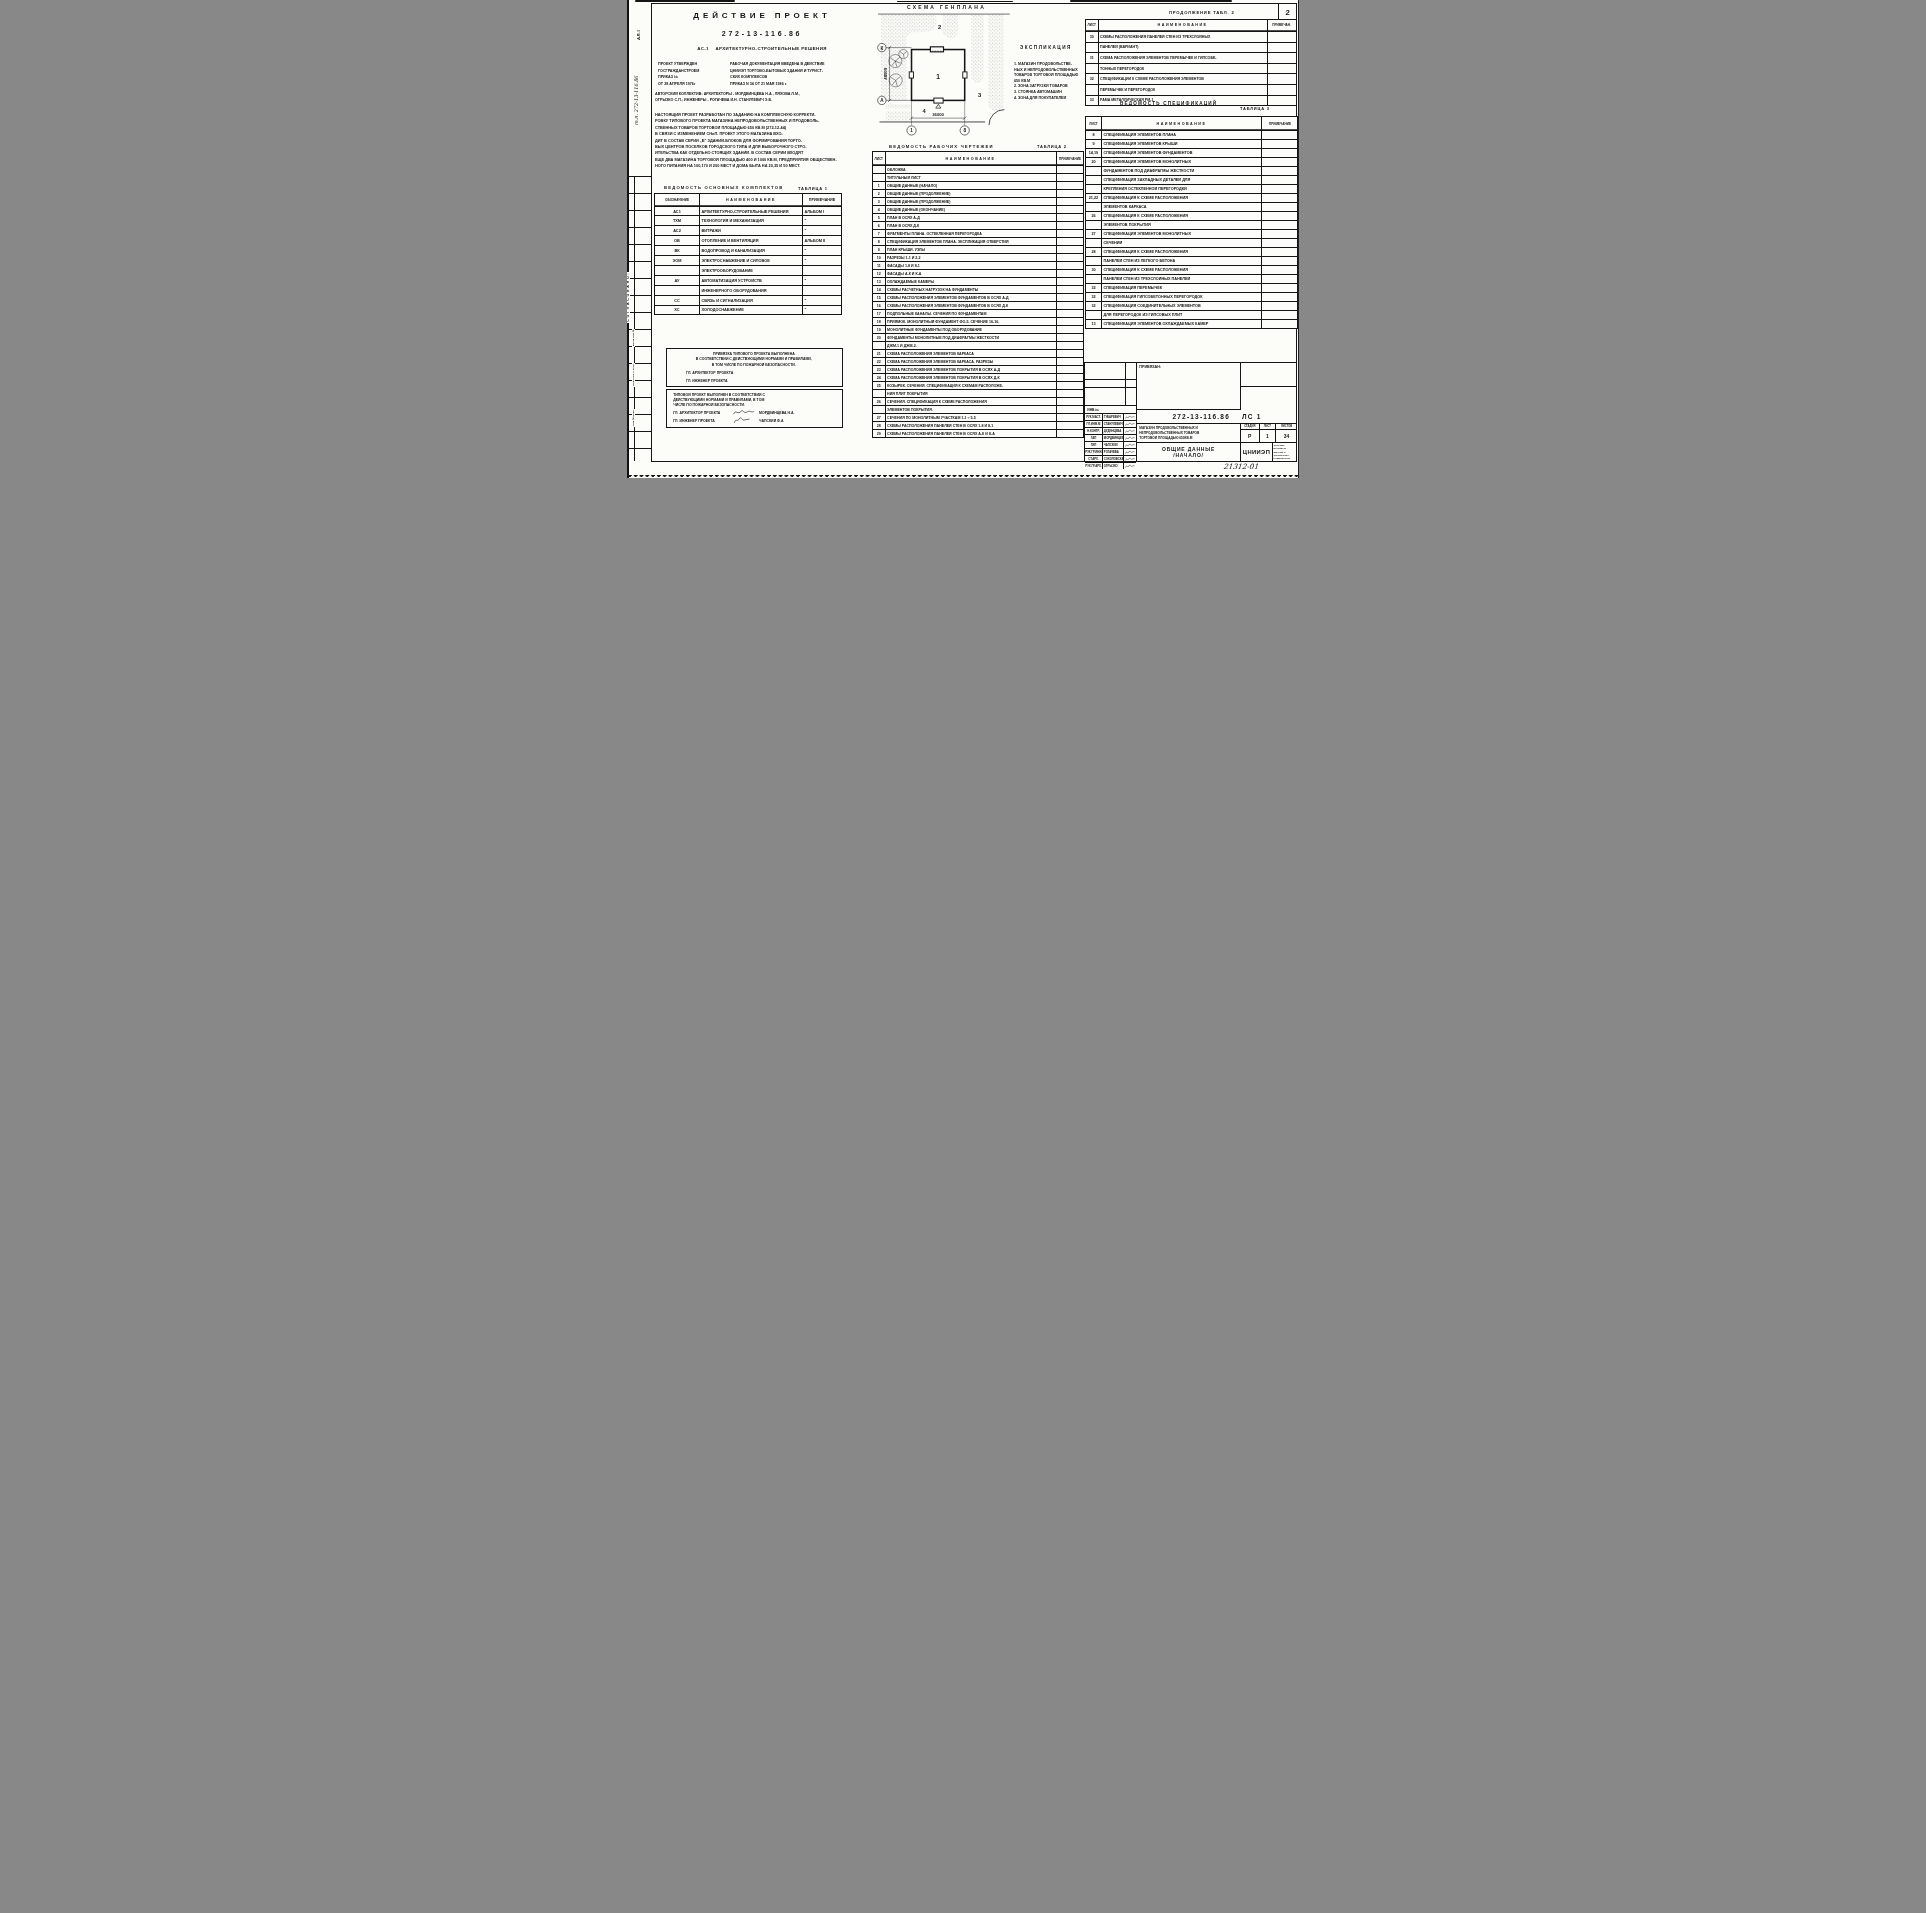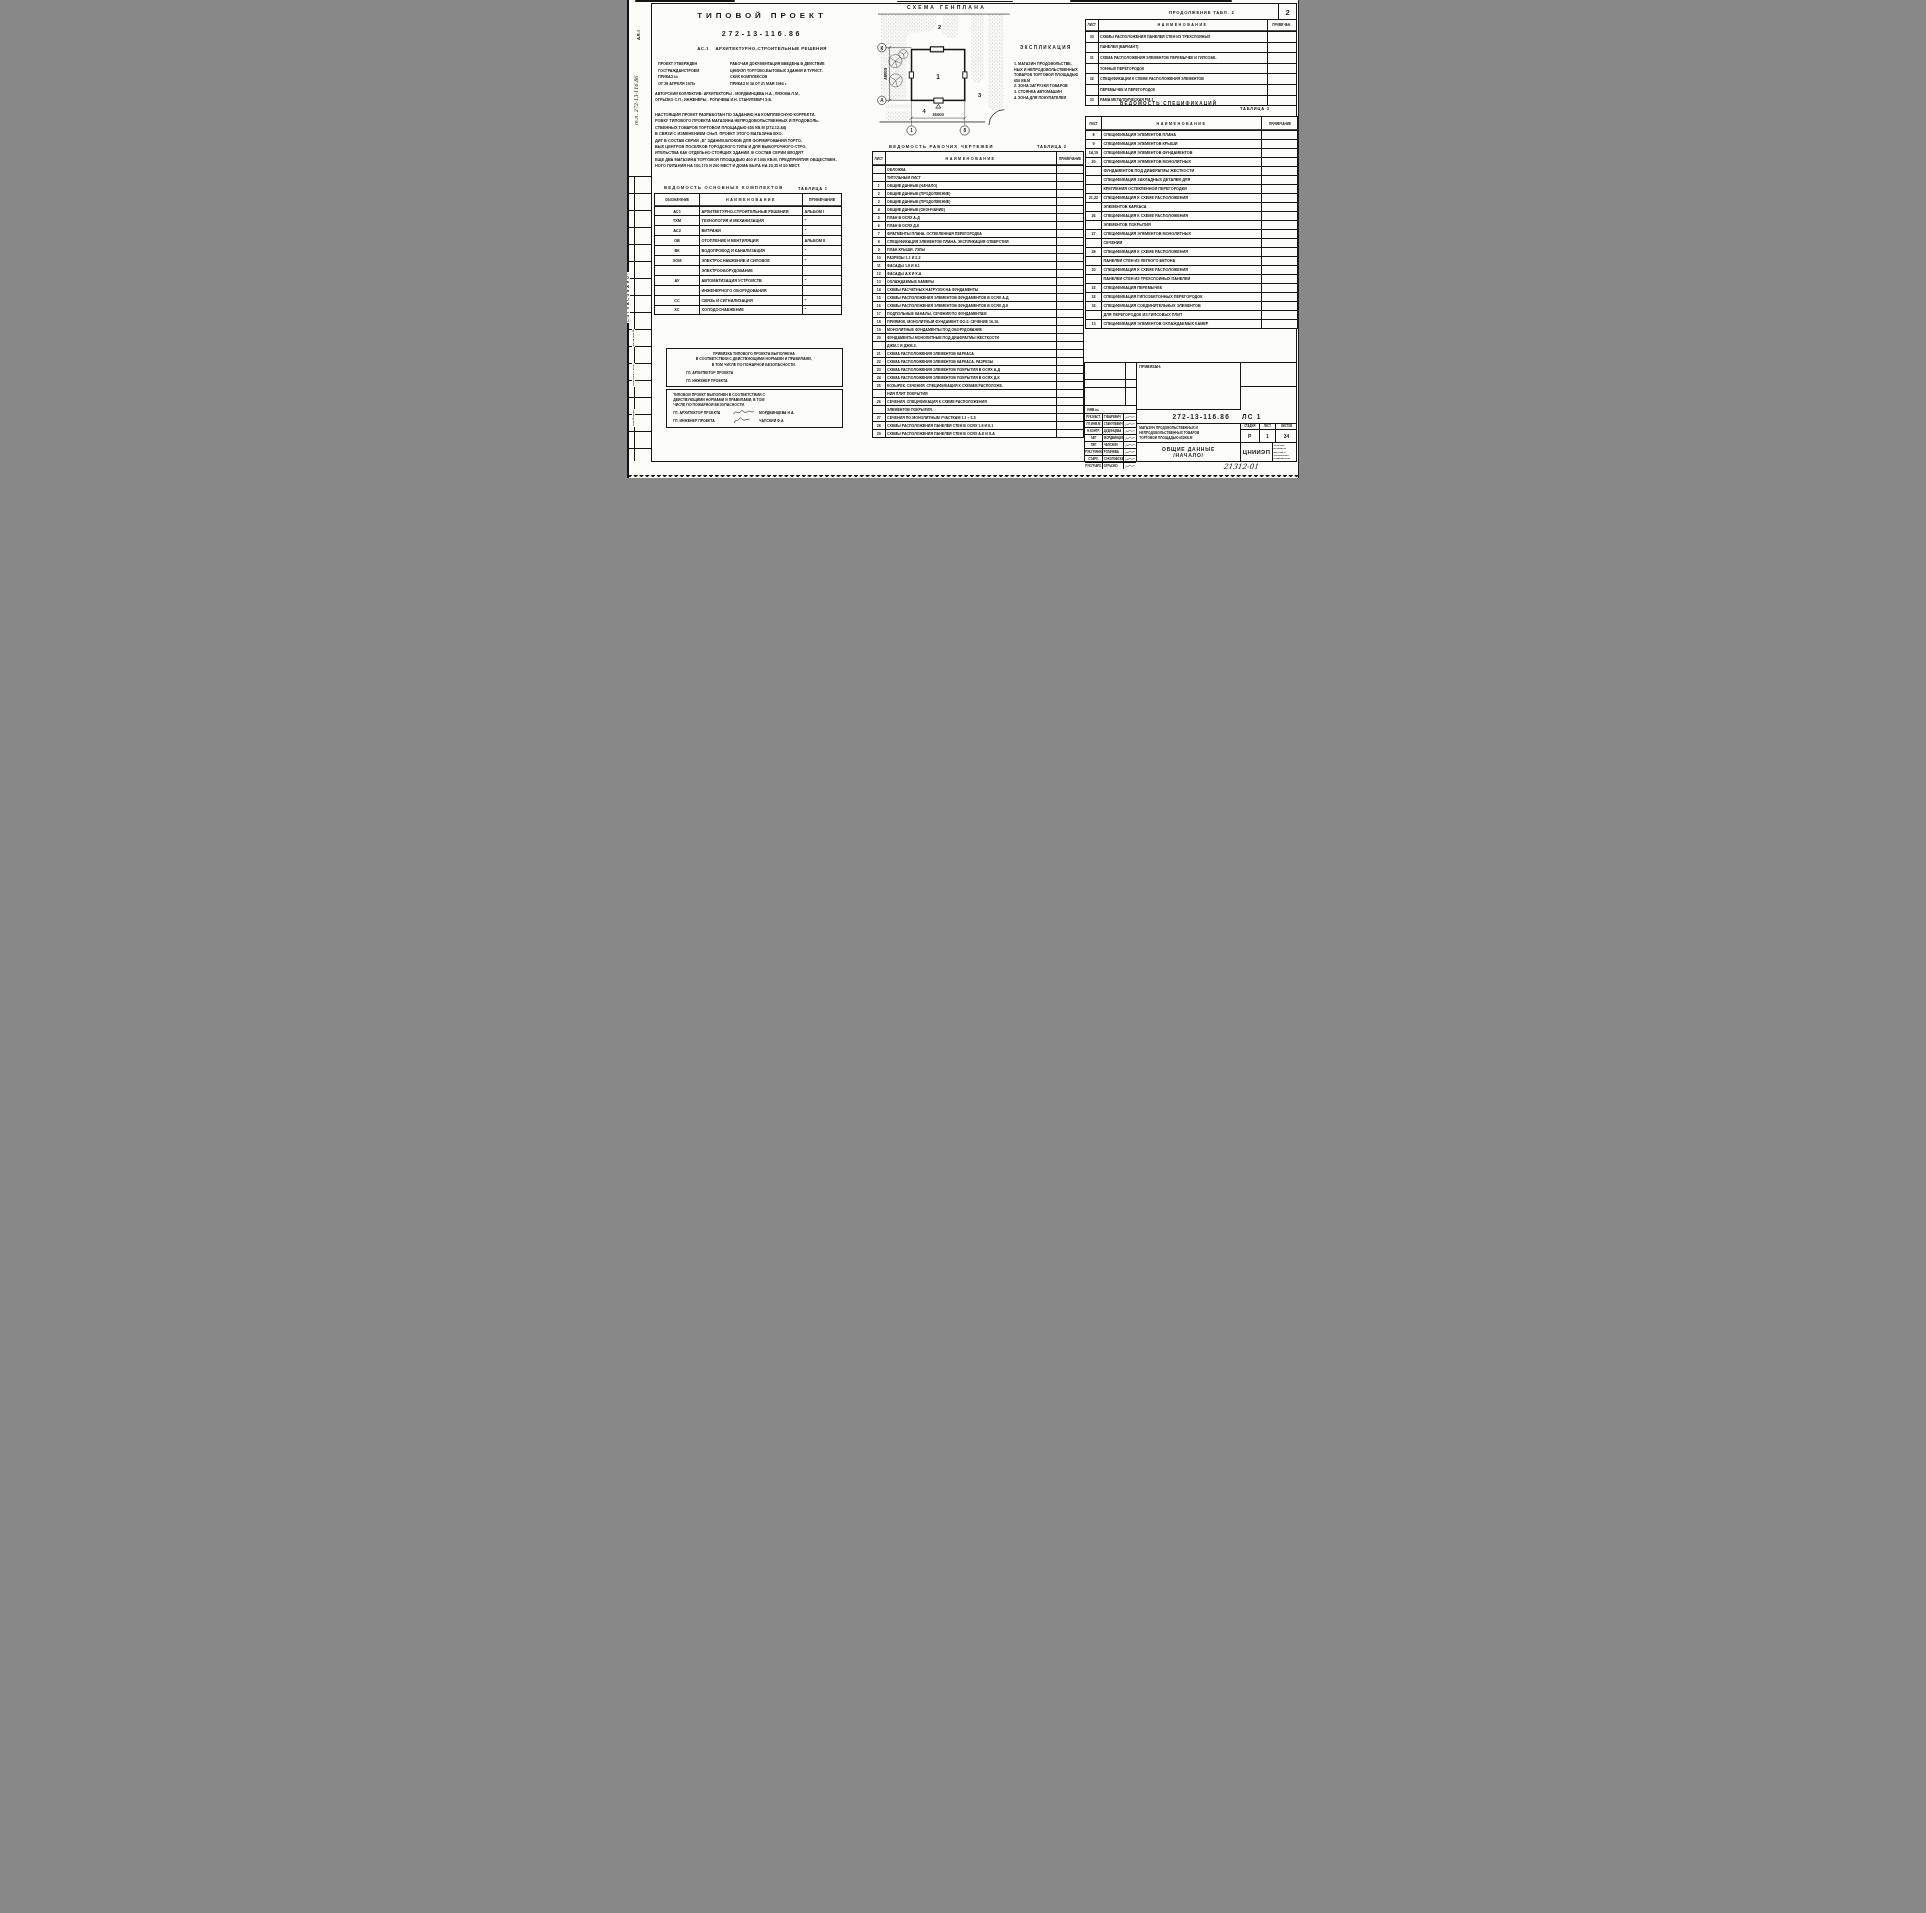--- a/index.html
+++ b/index.html
@@ -71,21 +71,21 @@
   </div>
 
   <div class="vtext" style="left:14px;top:35px;font-size:4.2px;letter-spacing:0.4px;">АЛ.I</div>
   <div class="vtext handw" style="left:11.6px;top:119px;font-size:5px;">т.п. 272-13-116.86</div>
   <div class="abs margin-grid" style="left:1.5px;top:176px;width:22.3px;height:284px;"></div>
   <div class="vtext" style="left:3.1px;top:319px;font-size:3.5px;letter-spacing:0.4px;background:#fcfcf9;padding:0 1.2px;">С О Г Л А С О В А Н О :</div>
   <div class="vtext" style="left:7.7px;top:344px;font-size:2.5px;background:#fcfcf9;padding:0 0.8px;">ВЗАМ.ИНВ.№</div>
   <div class="vtext" style="left:7.7px;top:384px;font-size:2.5px;background:#fcfcf9;padding:0 0.8px;">ПОДПИСЬ И ДАТА</div>
   <div class="vtext" style="left:7.7px;top:424px;font-size:2.5px;background:#fcfcf9;padding:0 0.8px;">ИНВ.№ПОДЛ.</div>
 
-  <div class="abs ctr" style="left:27px;top:10.8px;width:216px;font-size:8px;letter-spacing:3.9px;">ТИПОВОЙ ПРОЕКТ</div>
+  <div class="abs ctr" style="left:27px;top:10.8px;width:216px;font-size:8px;letter-spacing:3.9px;">ДЕЙСТВИЕ ПРОЕКТ</div>
   <div class="abs ctr" style="left:27px;top:30px;width:216px;font-size:7px;letter-spacing:2.7px;">272-13-116.86</div>
   <div class="abs ctr" style="left:27px;top:46px;width:216px;font-size:4.4px;letter-spacing:0.4px;white-space:pre;">АС-1    АРХИТЕКТУРНО-СТРОИТЕЛЬНЫЕ РЕШЕНИЯ</div>
 
   <div class="abs lines" style="left:31px;top:61px;width:69px;font-size:3.7px;line-height:6.5px;">
       <div class="line">ПРОЕКТ УТВЕРЖДЕН</div>
       <div class="line">ГОСГРАЖДАНСТРОЕМ</div>
       <div class="line">ПРИКАЗ №</div>
       <div class="line">ОТ 28 АПРЕЛЯ 1976г</div>
     </div>
   <div class="abs lines" style="left:103px;top:61px;width:116px;font-size:3.7px;line-height:6.5px;">

